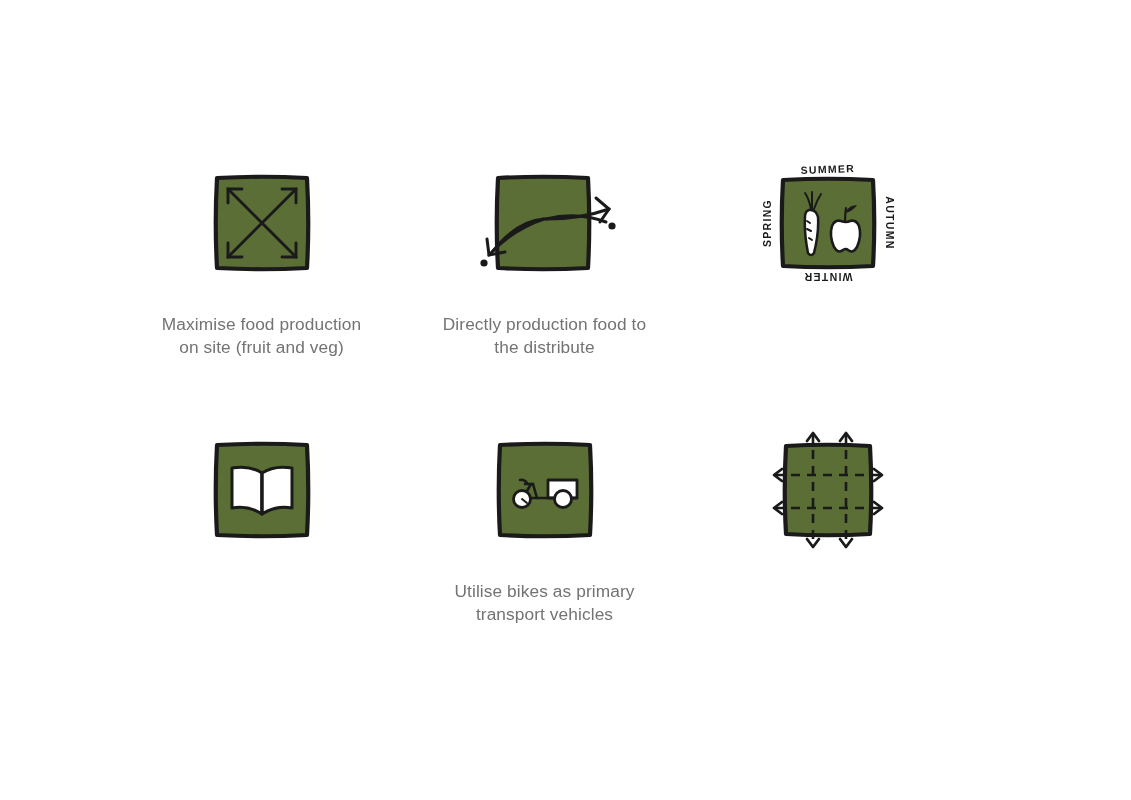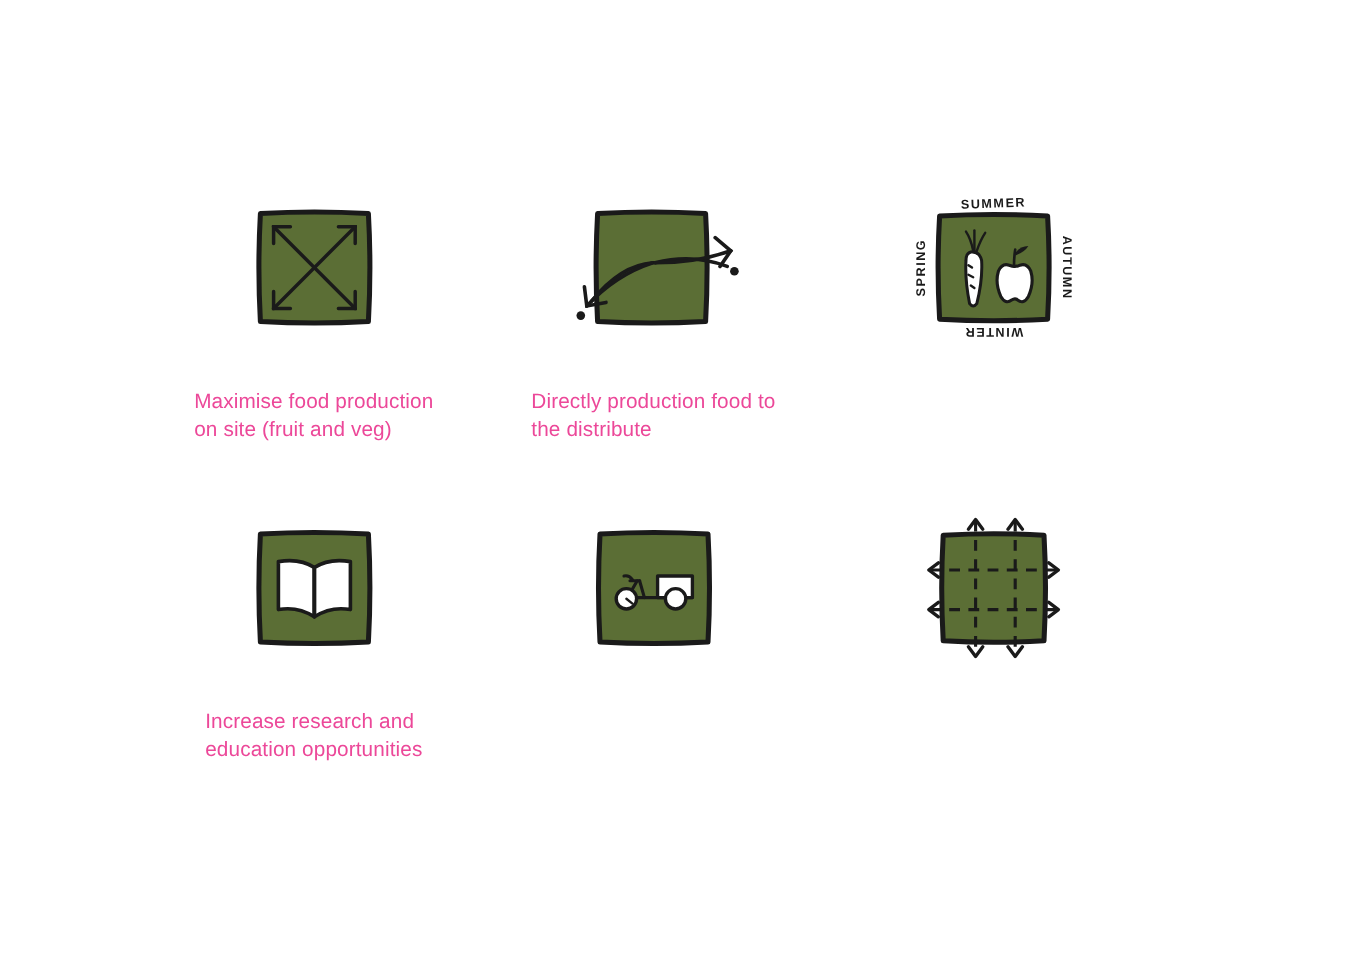--- a/index.html
+++ b/index.html
@@ -50,25 +50,26 @@
     align-items: center;
     justify-content: center;
   }
 
   .icon-wrap svg {
     display: block;
     overflow: visible;
   }
 
   .caption {
-    margin-top: 38px;
+    margin-top: 28px;
+    text-align: center;
     font-size: 17.3px;
     line-height: 23px;
     letter-spacing: 0.1px;
-    color: #ec4899;
+    color: #737373;
     white-space: pre-line;
     font-weight: 400;
   }
 </style>
 </head>
 <body>
 
 <div id="board">
   <div class="grid">
 
@@ -148,22 +149,20 @@
       <div class="icon-wrap">
         <svg width="112" height="108" viewBox="0 0 112 108" xmlns="http://www.w3.org/2000/svg">
           <path d="M11 9 Q56 6.5 101 9 Q103.5 54 101 99 Q56 101.5 11 99 Q8.5 54 11 9 Z" fill="#5b6e35" stroke="#1a1a1a" stroke-width="4.2" stroke-linejoin="round"></path>
           <g fill="#ffffff" stroke="#1a1a1a" stroke-width="3" stroke-linejoin="round">
             <path d="M56 37 Q44 29 26 32 L26 72 Q42 69 56 78 Z"></path>
             <path d="M56 37 Q68 29 86 32 L86 72 Q70 69 56 78 Z"></path>
           </g>
           <path d="M56 37 L56 78" stroke="#1a1a1a" stroke-width="3" fill="none" stroke-linecap="round"></path>
         </svg>
       </div>
-      <div class="caption"><span>Increase research and</span>
-<span>education opportunities</span></div>
     </div>
 
     <div class="card">
       <div class="icon-wrap">
         <svg width="112" height="108" viewBox="0 0 112 108" xmlns="http://www.w3.org/2000/svg">
           <path d="M11 9 Q56 6.5 101 9 Q103.5 54 101 99 Q56 101.5 11 99 Q8.5 54 11 9 Z" fill="#5b6e35" stroke="#1a1a1a" stroke-width="4.2" stroke-linejoin="round"></path>
 
           <path d="M59 44 L88 44 L88 62 L59 62 Z" fill="#ffffff" stroke="#1a1a1a" stroke-width="2.8" stroke-linejoin="round"></path>
 
           <g stroke="#1a1a1a" stroke-width="2.6" fill="none" stroke-linecap="round">
@@ -172,20 +171,22 @@
             <path d="M42 48 L34 62"></path>
             <path d="M44 48 L48 62"></path>
             <path d="M38 47 Q35 43 31 44"></path>
           </g>
 
           <circle cx="33" cy="63" r="8.5" fill="#ffffff" stroke="#1a1a1a" stroke-width="2.8"></circle>
           <circle cx="74" cy="63" r="8.5" fill="#ffffff" stroke="#1a1a1a" stroke-width="2.8"></circle>
           <path d="M33 63 L38 67" stroke="#1a1a1a" stroke-width="2" fill="none" stroke-linecap="round"></path>
         </svg>
       </div>
+      <div class="caption"><span>Utilise bikes as primary</span>
+<span>transport vehicles</span></div>
     </div>
 
     <div class="card">
       <div class="icon-wrap">
         <svg width="150" height="140" viewBox="0 0 150 140" xmlns="http://www.w3.org/2000/svg">
           <path d="M33 26 Q75 23.5 117 26 Q119.5 70 117 114 Q75 116.5 33 114 Q30.5 70 33 26 Z" fill="#5b6e35" stroke="#1a1a1a" stroke-width="4.2" stroke-linejoin="round"></path>
 
           <g stroke="#1a1a1a" stroke-width="2.6" fill="none" stroke-dasharray="9 7" stroke-linecap="butt">
             <line x1="22" y1="55" x2="128" y2="55"></line>
             <line x1="22" y1="88" x2="128" y2="88"></line>

